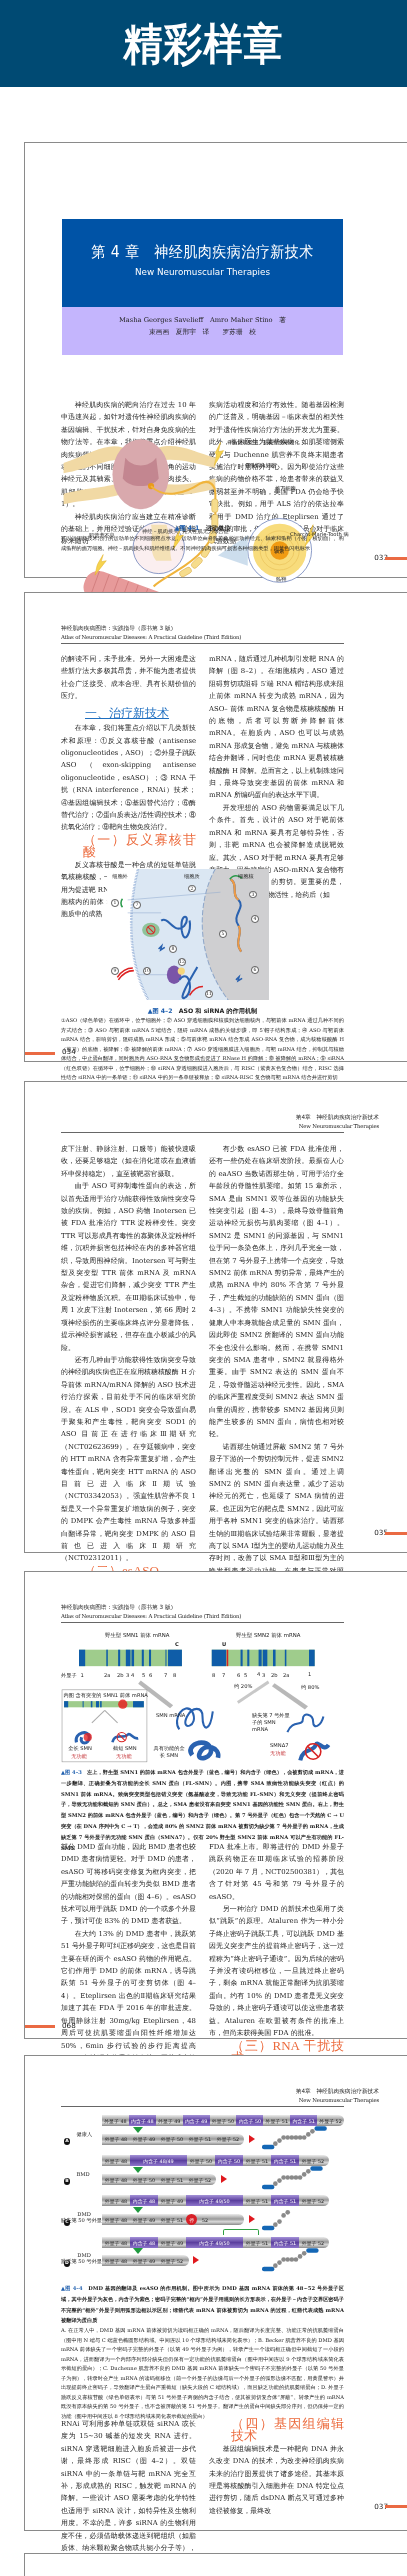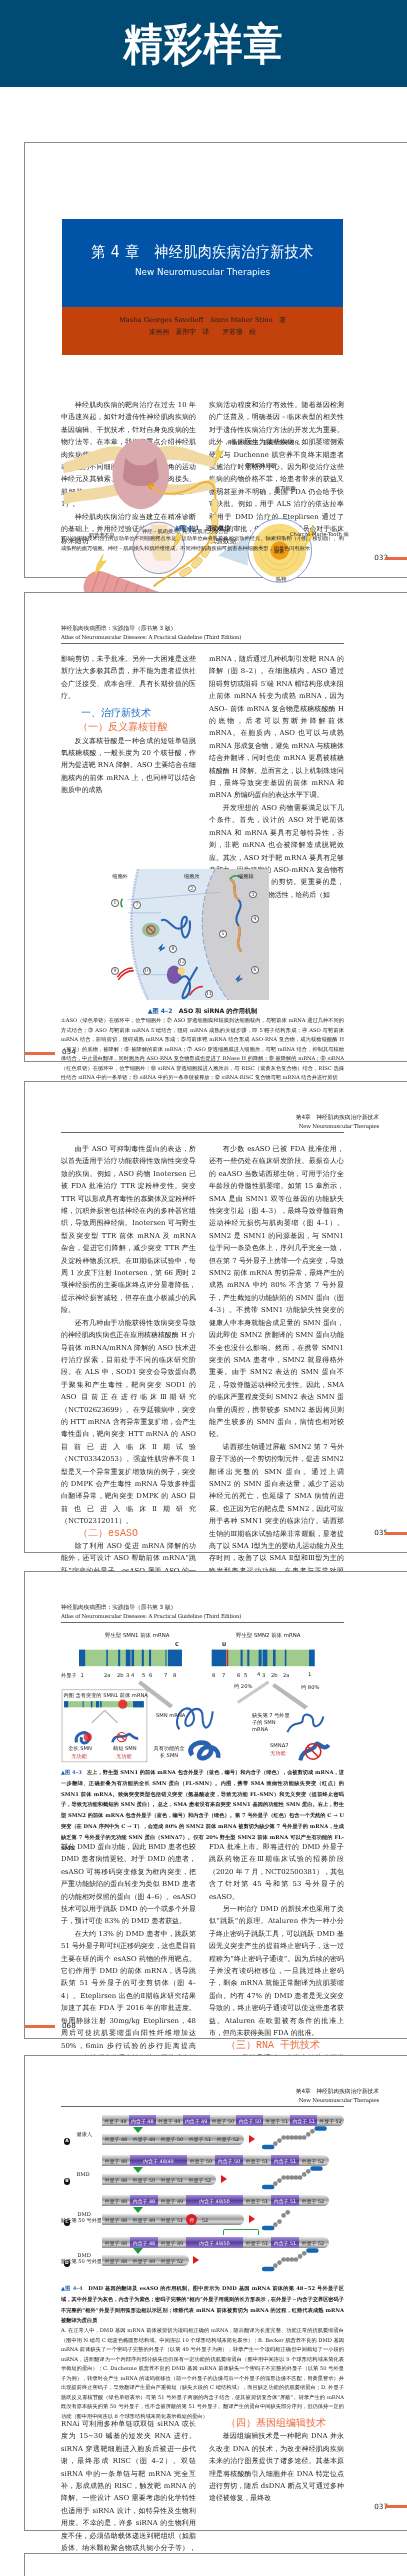--- a/index.html
+++ b/index.html
@@ -16,39 +16,39 @@
   .p4 { top: 1571px; height: 468px; }
   .p5 { top: 2055px; height: 476px; }
   .p6 { top: 2553px; height: 476px; }
 
   .abs { position: absolute; }
 
   
   .ch-box { position: absolute; left: 37px; top: 76px; width: 281px; height: 88px; background: #0053a6; color: #fff; text-align: center; font-family: "DejaVu Sans", "Liberation Sans", sans-serif; }
   .ch-title { margin-top: 25px; font-size: 14px; letter-spacing: 0.5px; transform: scaleY(1.1); }
   .ch-sub { margin-top: 5.2px; font-size: 8.8px; }
-  .author-box { position: absolute; left: 37px; top: 164px; width: 281px; height: 48px; background: #c2410c; text-align: center; font-size: 6.7px; color: #222; }
+  .author-box { position: absolute; left: 37px; top: 164px; width: 281px; height: 48px; background: #c4b5fd; text-align: center; font-size: 6.7px; color: #222; }
   .author-box .a1 { margin-top: 9.3px; }
   .author-box .a2 { margin-top: 3.1px; }
 
   
   .rh-left { position: absolute; left: 36px; top: 31px; font-size: 5.7px; line-height: 1.55; font-family: "DejaVu Sans", "Liberation Sans", sans-serif; }
   .rh-left .en { font-family: "DejaVu Serif", serif; font-size: 5.4px; letter-spacing: -0.2px; }
   .rh-right { position: absolute; right: 36px; top: 31px; font-size: 5.7px; line-height: 1.55; text-align: right; font-family: "DejaVu Sans", "Liberation Sans", sans-serif; }
   .rh-right .en { font-family: "DejaVu Serif", serif; font-size: 5.4px; letter-spacing: -0.2px; }
   .rh-rule { position: absolute; left: 36px; width: 283px; height: 0.8px; background: #666; }
 
   
   .col { position: absolute; width: 135px; font-size: 6.9px; line-height: 12.4px; text-align: justify; color: #222; }
   .col.l { left: 36px; }
   .col.r { left: 184px; }
   .col p { text-indent: 2em; }
   .col p.noi { text-indent: 0; }
-  .h-blue { color: #1f6fc0; font-family: "DejaVu Sans", "Liberation Sans", sans-serif; font-size: 10px; padding-left: 2em; margin: 4.1px 0 3.1px; }
-  .h-orange { color: #ec6a3c; font-family: Liberation Mono, monospace; font-size: 10px; padding-left: 1.7em; }
+  .h-blue { color: #1f6fc0; font-family: "DejaVu Sans", "Liberation Sans", sans-serif; font-size: 12px; padding-left: 2em; margin: 4.1px 0 3.1px; text-decoration: underline; }
+  .h-orange { color: #ec6a3c; font-family: Liberation Serif, serif; font-size: 13px; padding-left: 1.7em; }
 
   
   .cap-title { position: absolute; left: 36px; width: 283px; text-align: center; font-size: 6.2px; font-weight: bold; font-family: "DejaVu Sans", "Liberation Sans", sans-serif; }
   .cap-title .fig { color: #1f5fae; }
   .cap-body { position: absolute; left: 36px; width: 283px; font-size: 5.2px; line-height: 9.5px; text-align: justify; color: #222; }
   .cap-body.bold { font-weight: bold; font-size: 5.2px; line-height: 10.8px; }
 
   
   .pgnum { position: absolute; font-family: "DejaVu Sans", "Liberation Sans", sans-serif; font-size: 7.2px; color: #222; }
   .pg-bar { position: absolute; height: 2.6px; background: #ea6a43; width: 30px; }
@@ -167,22 +167,23 @@
 </div>
 
 <div class="page p2">
   <div class="rh-left">
     <div>神经肌肉疾病图谱：实践指导（原书第 3 版）</div>
     <div class="en">Atlas of Neuromuscular Diseases: A Practical Guideline (Third Edition)</div>
   </div>
   <div class="rh-rule" style="top:50px;"></div>
 
   <div class="col l" style="top:60px;">
-    <p class="noi">影响剪切，未予批准。另外一大困难是这些新疗法大多极其昂贵，并不能为患者提供社会广泛接受、成本合理、具有长期价值的医疗。</p>
+    <p class="noi">的解读不同，未予批准。另外一大困难是这些新疗法大多极其昂贵，并不能为患者提供社会广泛接受、成本合理、具有长期价值的医疗。</p>
     <div class="h-blue">一、治疗新技术</div>
+    <p>在本章，我们将重点介绍以下几类新技术和原理：①反义寡核苷酸（antisense oligonucleotides，ASO）；②外显子跳跃 ASO（exon-skipping antisense oligonucleotide，esASO）；③ RNA 干扰（RNA interference，RNAi）技术；④基因组编辑技术；⑤基因替代治疗；⑥酶替代治疗；⑦蛋白质表达/活性调控技术；⑧抗氧化治疗；⑨靶向生物免疫治疗。</p>
     <div class="h-orange">（一）反义寡核苷酸</div>
     <p>反义寡核苷酸是一种合成的短链单链脱氧核糖核酸，一般长度为 20 个核苷酸，作用为促进靶 RNA 降解。ASO 主要结合在细胞核内的前体 mRNA 上，也同样可以结合胞质中的成熟</p>
   </div>
   <div class="col r" style="top:60px;">
     <p class="noi">mRNA，随后通过几种机制引发靶 RNA 的降解（图 8–2）。在细胞核内，ASO 通过阻碍剪切或阻碍 5′端 RNA 帽结构形成来阻止前体 mRNA 转变为成熟 mRNA，因为 ASO– 前体 mRNA 复合物是核糖核酸酶 H 的底物，后者可以剪断并降解前体 mRNA。在胞质内，ASO 也可以与成熟 mRNA 形成复合物，避免 mRNA 与核糖体结合并翻译，同时也使 mRNA 更易被核糖核酸酶 H 降解。总而言之，以上机制殊途同归，最终导致突变基因的前体 mRNA 和 mRNA 所编码蛋白的表达水平下调。</p>
     <p>开发理想的 ASO 药物需要满足以下几个条件。首先，设计的 ASO 对于靶前体 mRNA 和 mRNA 要具有足够特异性，否则，非靶 mRNA 也会被降解造成脱靶效应。其次，ASO 对于靶 mRNA 要具有足够亲和力，因为稳定的 ASO-mRNA 复合物有助于核糖核酸酶 H 的剪切。更重要的是，ASO 要有足够的生物活性，给药后（如</p>
   </div>
 
   <div class="fig-area" style="left:82px; top:276px; width:162px; height:131px;">
     <svg width="162" height="131" viewBox="0 0 314 254">
@@ -237,20 +238,21 @@
 </div>
 
 <div class="page p3">
   <div class="rh-right">
     <div>第4章　神经肌肉疾病治疗新技术</div>
     <div class="en">New Neuromuscular Therapies</div>
   </div>
   <div class="rh-rule" style="top:50px;"></div>
 
   <div class="col l" style="top:61px;">
+    <p class="noi">皮下注射、静脉注射、口服等）能被快速吸收，还要足够稳定（如在消化道或在血液循环中保持稳定），直至被靶器官摄取。</p>
     <p>由于 ASO 可抑制毒性蛋白的表达，所以首先适用于治疗功能获得性致病性突变导致的疾病。例如，ASO 药物 Inotersen 已被 FDA 批准治疗 TTR 淀粉样变性。突变 TTR 可以形成具有毒性的寡聚体及淀粉样纤维，沉积并损害包括神经在内的多种器官组织，导致周围神经病。Inotersen 可与野生型及突变型 TTR 前体 mRNA 及 mRNA 杂合，促进它们降解，减少突变 TTR 产生及淀粉样物质沉积。在Ⅲ期临床试验中，每周 1 次皮下注射 Inotersen，第 66 周时 2 项神经损伤的主要临床终点评分显著降低，提示神经损害减轻，但存在血小板减少的风险。</p>
     <p>还有几种由于功能获得性致病突变导致的神经肌肉疾病也正在应用核糖核酸酶 H 介导前体 mRNA/mRNA 降解的 ASO 技术进行治疗探索，目前处于不同的临床研究阶段。在 ALS 中，SOD1 突变会导致蛋白易于聚集和产生毒性，靶向突变 SOD1 的 ASO 目前正在进行临床Ⅲ期研究（NCT02623699）。在亨廷顿病中，突变的 HTT mRNA 含有异常重复扩增，会产生毒性蛋白，靶向突变 HTT mRNA 的 ASO 目前已进入临床Ⅱ期试验（NCT03342053）。强直性肌营养不良 1 型是又一个异常重复扩增致病的例子，突变的 DMPK 会产生毒性 mRNA 导致多种蛋白翻译异常，靶向突变 DMPK 的 ASO 目前也已进入临床Ⅱ期研究（NCT02312011）。</p>
     <div class="h-orange">（二）esASO</div>
     <p>除了利用 ASO 促进 mRNA 降解的功能外，还可设计 ASO 帮助前体 mRNA“跳跃”突变的外显子。esASO 属于 ASO 的一个亚类，其作用是“修复”那些因为外显子突变产生提前终止密码子、产生不完整的蛋白产物而导致的遗传性疾病。esASO 可以与前体 mRNA 突变外显子侧翼的剪切位点结合，使靶外显子被“屏蔽”，不能被 RNA 剪接体识别，最终获得不带有“跳跃”外显子或提前终止密码子的 mRNA 可变剪接体。虽然这样翻译产生的蛋白会缺失部分外显子，产生截短的蛋白，但保留下来的蛋白大分子仍具有部分功能，可以减轻临床表型。</p>
   </div>
   <div class="col r" style="top:61px;">
     <p>有少数 esASO 已被 FDA 批准使用，还有一些仍处在临床研发阶段。最振奋人心的 eaASO 当数诺西那生钠，可用于治疗全年龄段的脊髓性肌萎缩。如第 15 章所示，SMA 是由 SMN1 双等位基因的功能缺失性突变引起（图 4–3），最终导致脊髓前角运动神经元损伤与肌肉萎缩（图 4–1）。SMN2 是 SMN1 的同源基因，与 SMN1 位于同一条染色体上，序列几乎完全一致，但在第 7 号外显子上携带一个点突变，导致 SMN2 前体 mRNA 剪切异常，最终产生的成熟 mRNA 中约 80% 不含第 7 号外显子，产生截短的功能缺陷的 SMN 蛋白（图 4–3）。不携带 SMN1 功能缺失性突变的健康人中本身就能合成足量的 SMN 蛋白，因此即使 SMN2 所翻译的 SMN 蛋白功能不全也没什么影响。然而，在携带 SMN1 突变的 SMA 患者中，SMN2 就显得格外重要。由于 SMN2 表达的 SMN 蛋白不足，导致脊髓运动神经元变性。因此，SMA 的临床严重程度受到 SMN2 表达 SMN 蛋白量的调控，携带较多 SMN2 基因拷贝则能产生较多的 SMN 蛋白，病情也相对较轻。</p>
     <p>诺西那生钠通过屏蔽 SMN2 第 7 号外显子下游的一个剪切控制元件，促进 SMN2 翻译出完整的 SMN 蛋白。通过上调 SMN2 的 SMN 蛋白表达量，减少了运动神经元的死亡，也延缓了 SMA 病情的进展。也正因为它的靶点是 SMN2，因此可应用于各种 SMN1 突变的临床治疗。诺西那生钠的Ⅲ期临床试验结果非常耀眼，显著提高了以 SMA Ⅰ型为主的婴幼儿运动能力及生存时间，改善了以 SMA Ⅱ型和Ⅲ型为主的晚发型患者运动功能。在患者与正常对照中，诺西那生钠的不良反应（包括对鞘内注射的反应）也没有区别。该药已在美国和欧洲被批准上市。目前，其他一些与 esASO 类似的小分子口服药物（如利司扑兰和 Branaplam）也正在 SMA 的临床研究中验证。</p>
     <p>esASO 也是 DMD 治疗探索的重点，目前多集中在其致病基因的第 51 号外显子上。DMD 因 X 连锁隐性遗传的 DMD 突变所致，大多数缺失突变或微小突变会导致 DMD mRNA 读码框移位，形成提前终止密码子，产生严重截短和功能异常的 DMD 蛋白。在一小部分 Becker 肌营养不良患者中，DMD 基因突变不引起移码，而是“框内”突变，引起蛋白质中一段氨基酸缺失，但仍保留</p>
   </div>
@@ -363,22 +365,22 @@
     <div class="label" style="left:209px; top:113px;">SMNΔ7</div>
     <div class="label" style="left:209px; top:121px; color:#c0262a;">无功能</div>
   </div>
   <div class="cap-body bold" style="top:195px;"><span style="color:#1f5fae;">▲图 4–3</span>　<span>左上，野生型 SMN1 的前体 mRNA 包含外显子（蓝色，编号）和内含子（绿色），会被剪切成 mRNA，进一步翻译、正确折叠为有功能的全长 SMN 蛋白（FL-SMN）。内图，携带 SMA 致病性功能缺失突变（红点）的 SMN1 前体 mRNA。致病突变类型包括错义突变（氨基酸改变，导致无功能 FL-SMN）和无义突变（提前终止密码子，导致无功能和截短的 SMN 蛋白）。总之，SMA 患者没有来自突变 SMN1 基因的功能性 SMN 蛋白。右上，野生型 SMN2 的前体 mRNA 包含外显子（蓝色，编号）和内含子（绿色）。第 7 号外显子（红色）包含一个天然的 C → U 突变（在 DNA 序列中为 C → T），会造成 80% 的 SMN2 前体 mRNA 被剪切为缺少第 7 号外显子的 mRNA，生成缺乏第 7 号外显子的无功能 SMN 蛋白（SMNΔ7）。仅有 20% 野生型 SMN2 前体 mRNA 可以产生有功能的 FL-SMN</span></div>
 
   <div class="col l" style="top:269px;">
     <p class="noi">部分 DMD 蛋白功能，因此 BMD 患者也较 DMD 患者病情更轻。对于 DMD 的患者，esASO 可将移码突变修复为框内突变，把严重功能缺陷的蛋白转变为类似 BMD 患者的功能相对保留的蛋白（图 4–6）。esASO 技术可以用于跳跃 DMD 的一个或多个外显子，预计可使 83% 的 DMD 患者获益。</p>
     <p>在大约 13% 的 DMD 患者中，跳跃第 51 号外显子即可纠正移码突变，这也是目前主要在研的两个 esASO 药物的作用靶点。它们作用于 DMD 的前体 mRNA，诱导跳跃第 51 号外显子的可变剪切体（图 4–4）。Eteplirsen 出色的Ⅱ期临床研究结果加速了其在 FDA 于 2016 年的审批进度。每周静脉注射 30mg/kg Eteplirsen，48 周后可使抗肌萎缩蛋白阳性纤维增加达 50%，6min 步行试验的步行距离提高 67m。但该研究饱受舆论争议，因其成本效益比过低，主要临床终点设计的合理性也难以确定。欧盟也因此未予以批准上市。另一种同样机制的 esASO 药物 Drisapersen 也因未在Ⅲ期研究中达到主要终点标准而未被</p>
   </div>
   <div class="col r" style="top:269px;">
-    <p class="noi">FDA 批准上市。即将进行的 DMD 外显子跳跃药物正在Ⅲ期临床试验的招募阶段（2020 年 7 月，NCT02500381），其包含了针对第 45 号和第 53 号外显子的 esASO。</p>
-    <p>另一种治疗 DMD 的新技术也采用了类似“跳跃”的原理。Ataluren 作为一种小分子终止密码子跳跃工具，可以跳跃 DMD 基因无义突变产生的提前终止密码子，这一过程称为“终止密码子通读”。因为后续的密码子并没有读码框移位，一旦跳过终止密码子，剩余 mRNA 就能正常翻译为抗肌萎缩蛋白。约有 47% 的 DMD 患者是无义突变导致的，终止密码子通读可以使这些患者获益。Ataluren 在欧盟被有条件的批准上市，但尚未获得美国 FDA 的批准。</p>
+    <p class="noi">FDA 批准上市。即将进行的 DMD 外显子跳跃药物正在Ⅲ期临床试验的招募阶段（2020 年 7 月，NCT02500381），其包含了针对第 45 号和第 79 号外显子的 esASO。</p>
+    <p>另一种治疗 DMD 的新技术也采用了类似“跳跃”的原理。Ataluren 作为一种小分子终止密码子跳跃工具，可以跳跃 DMD 基因无义突变产生的提前终止密码子，这一过程称为“终止密码子通读”。因为后续的密码子并没有读码框移位，一旦跳过终止密码子，剩余 mRNA 就能正常翻译为抗肌萎缩蛋白。约有 10% 的 DMD 患者是无义突变导致的，终止密码子通读可以使这些患者获益。Ataluren 在欧盟被有条件的批准上市，但尚未获得美国 FDA 的批准。</p>
     <div class="h-orange">（三）RNA 干扰技术</div>
     <p>RNA 干扰是通过一大类寡核苷酸促进靶标 mRNA 降解使其蛋白产物表达下调的技术。RNAi 也是针对毒性功能获得性突变的治疗方法，与促使 mRNA 前体 / 成熟 mRNA 降解的 ASO 类似。</p>
   </div>
   <div class="pg-bar" style="left:0; top:453px;"></div>
   <div class="pgnum" style="left:37px; top:449px;">068</div>
 </div>
 
 <div class="page p5">
   <div class="rh-right">
     <div>第4章　神经肌肉疾病治疗新技术</div>

